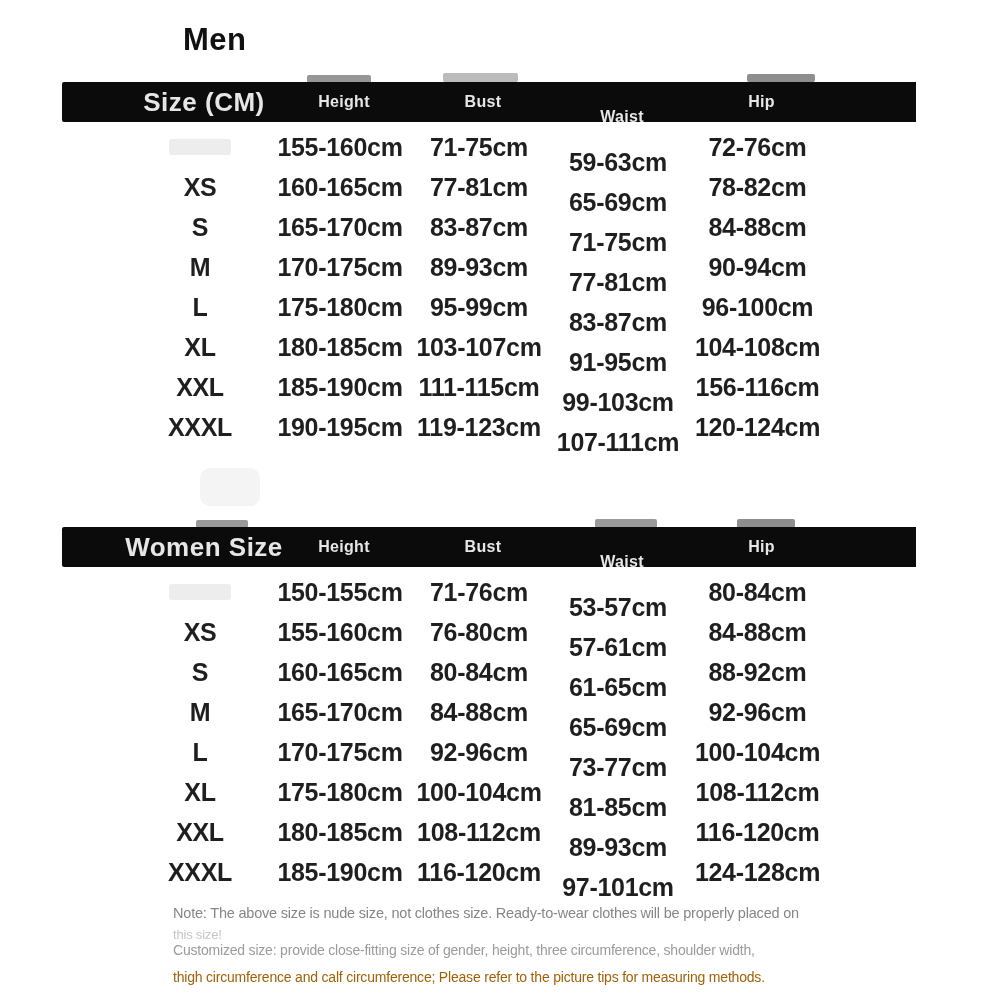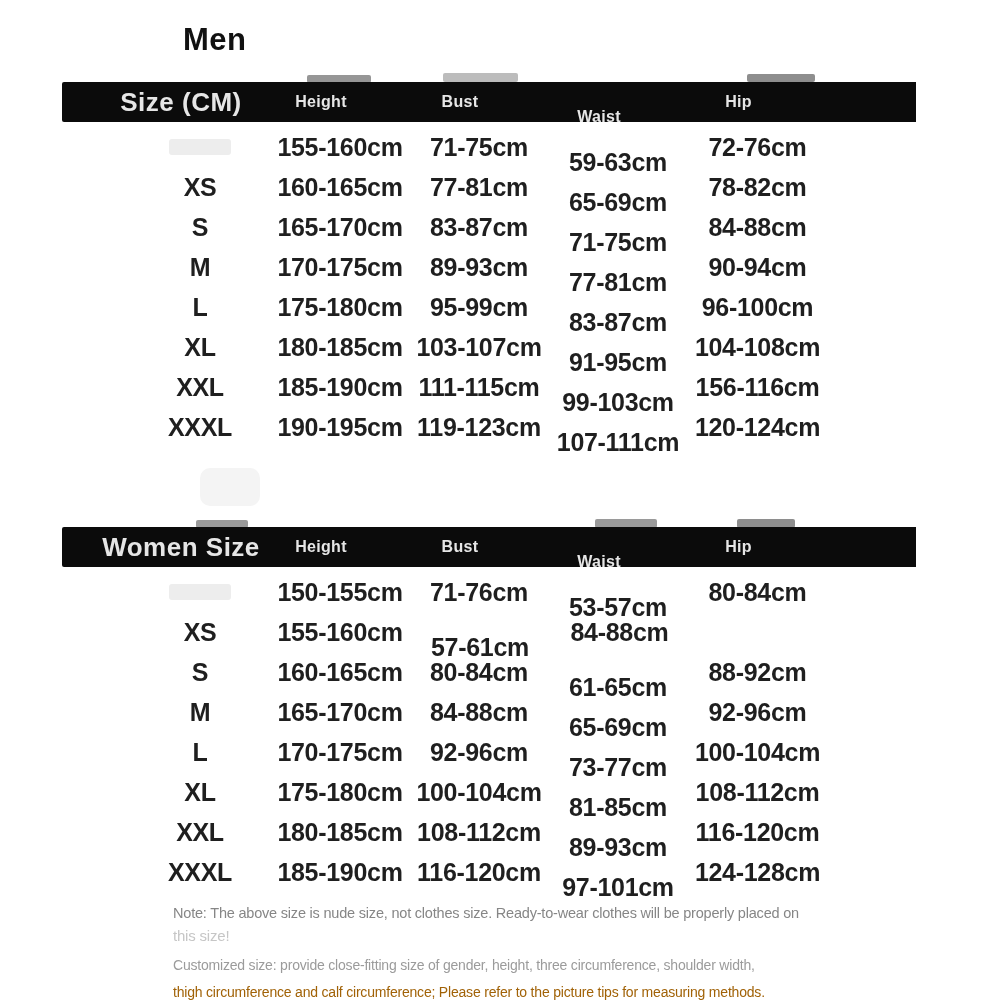--- a/index.html
+++ b/index.html
@@ -10,21 +10,21 @@
   .page-title{
     position:absolute;left:183px;top:22px;
     font-size:31px;font-weight:700;color:#111;letter-spacing:0.5px;
   }
   .size-table{position:absolute;left:62px;width:863px;}
   .size-table.men{top:82px;}
   .size-table.women{top:527px;}
 
   .table-header{
     height:40px;background:#0b0b0b;border-radius:2px;
-    display:flex;align-items:center;padding-left:49px;box-sizing:border-box;
+    display:flex;align-items:center;padding-left:72px;box-sizing:border-box;
   }
   .hcell{
     display:flex;align-items:center;justify-content:center;white-space:nowrap;
     color:#e6e6e6;font-weight:700;font-size:16px;letter-spacing:0.3px;
   }
   .hcell.size-col{font-size:26px;letter-spacing:0.5px;}
 
   .table-body{margin-top:5px;}
   .data-row{display:flex;align-items:center;height:40px;padding-left:68px;}
   .cell{
@@ -41,21 +41,21 @@
     display:inline-block;width:62px;height:16px;border-radius:3px;
     background:#ededed;
   }
 
   .note-block{
     position:absolute;left:173px;top:906px;width:640px;
     font-size:14px;letter-spacing:-0.2px;line-height:1.0;
   }
   .note-line{white-space:nowrap;}
   .note-line.l1{color:#868686;height:18px;margin-bottom:4px;font-size:14.5px;}
-  .note-line.l2{color:#c6c6c6;height:14px;margin-bottom:16px;font-size:15px;}
+  .note-line.l2{color:#c6c6c6;height:14px;margin-bottom:1px;font-size:13px;}
   .note-line.l3{color:#9b9b9b;height:18px;margin-bottom:9px;}
   .note-line.l4{color:#a16207;height:18px;}
 
   .smudge{position:absolute;border-radius:2px;}
   .smudge-a{left:307px;top:75px;width:64px;height:8px;background:#969696;}
   .smudge-b{left:443px;top:73px;width:75px;height:9px;background:#bcbcbc;}
   .smudge-c{left:747px;top:74px;width:68px;height:8px;background:#8e8e8e;}
   .smudge-d{left:196px;top:520px;width:52px;height:8px;background:#9a9a9a;}
   .smudge-e{left:595px;top:519px;width:62px;height:9px;background:#9a9a9a;}
   .smudge-f{left:737px;top:519px;width:58px;height:9px;background:#8e8e8e;}
@@ -173,20 +173,21 @@
           </div>
         <div class="cell c2">150-155cm</div>
         <div class="cell c3">71-76cm</div>
         <div class="cell c4">53-57cm</div>
         <div class="cell c5">80-84cm</div>
       </div>
 
       <div class="data-row">
         <div class="cell c1">XS</div>
         <div class="cell c2">155-160cm</div>
+        <div class="cell c3">76-80cm</div>
         <div class="cell c4">57-61cm</div>
         <div class="cell c5">84-88cm</div>
       </div>
 
       <div class="data-row">
         <div class="cell c1">S</div>
         <div class="cell c2">160-165cm</div>
         <div class="cell c3">80-84cm</div>
         <div class="cell c4">61-65cm</div>
         <div class="cell c5">88-92cm</div>

